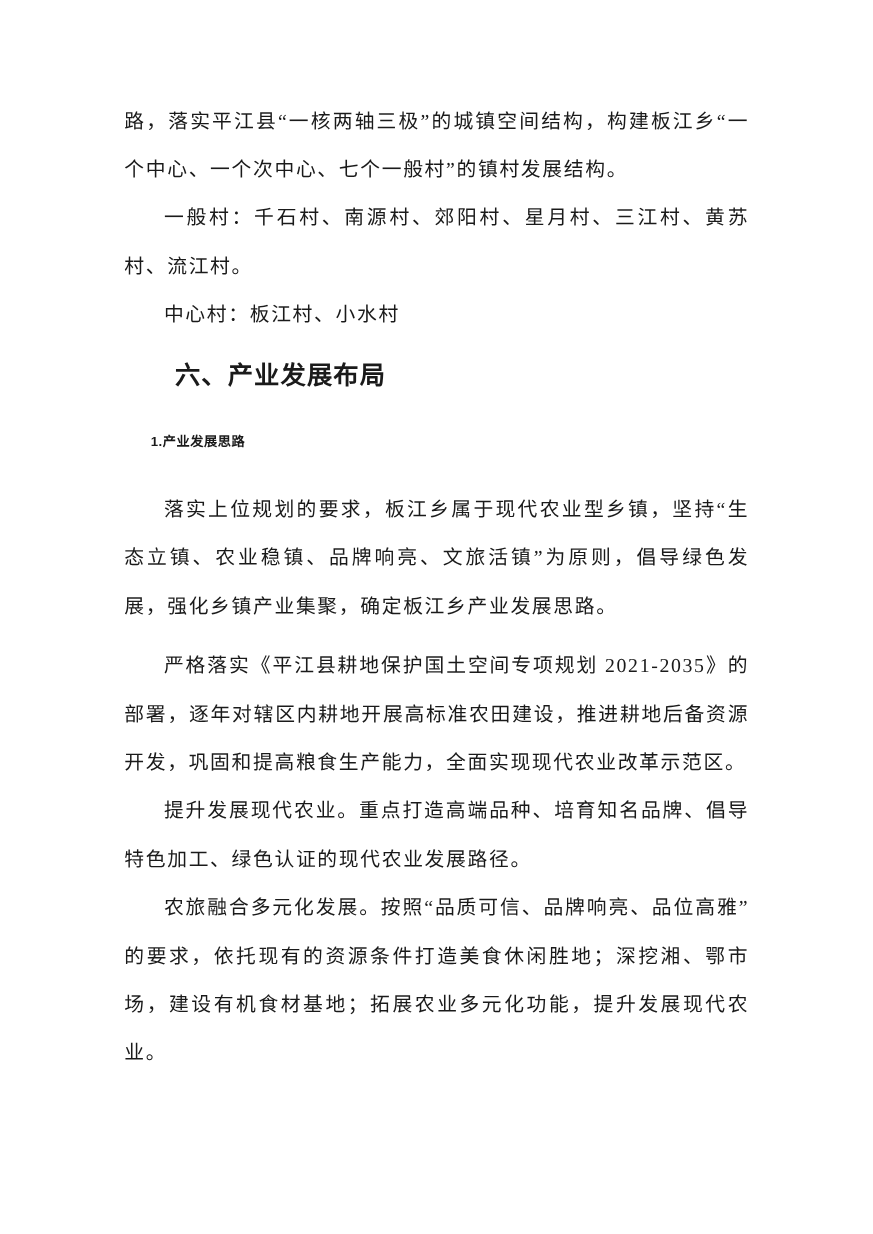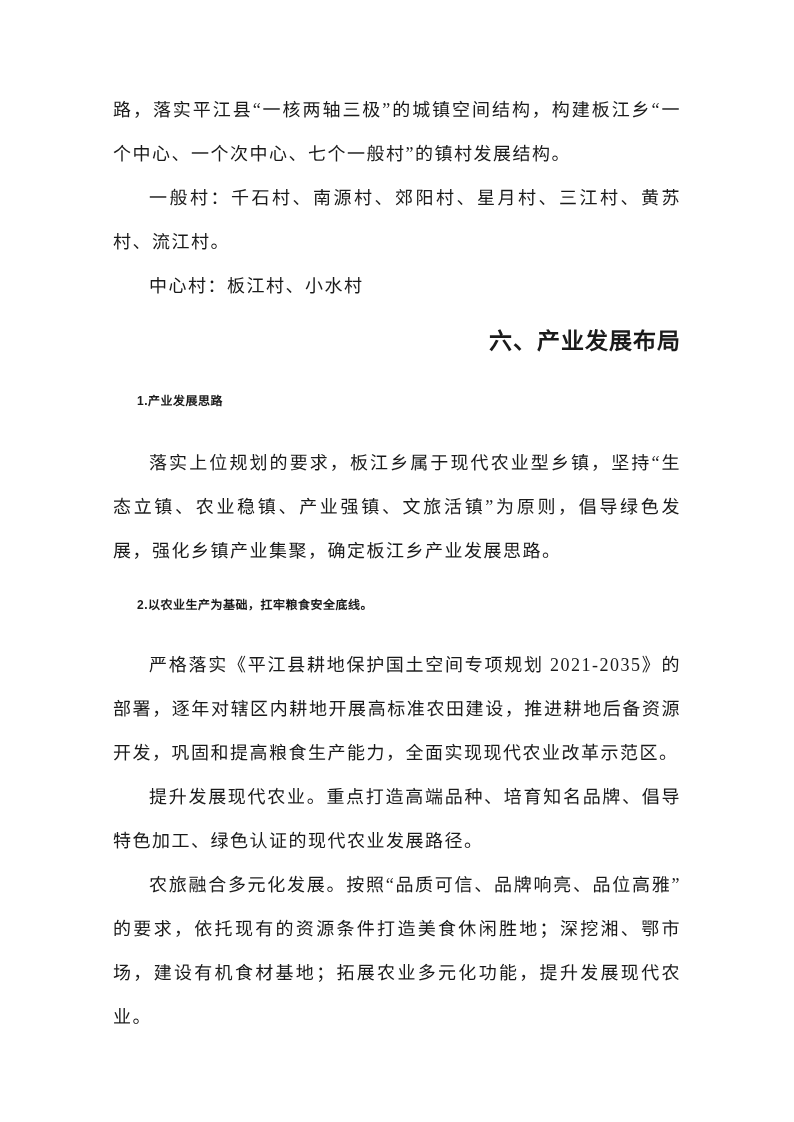--- a/index.html
+++ b/index.html
@@ -35,21 +35,20 @@
     text-indent: 0;
   }
   .h-section {
     margin: 3px 0 0 0;
     font-family: "Liberation Sans", "DejaVu Sans", sans-serif;
     font-size: 23px;
     font-weight: bold;
     line-height: 60px;
     letter-spacing: 1px;
     text-indent: 2em;
-    text-align: right;
   }
   .h-sub {
     margin: 2px 0 0 0;
     font-family: "Liberation Sans", "DejaVu Sans", sans-serif;
     font-size: 12px;
     font-weight: bold;
     line-height: 56px;
     letter-spacing: 0.5px;
     text-indent: 2em;
   }
@@ -66,23 +65,22 @@
     <p class="para no-indent">路，落实平江县“一核两轴三极”的城镇空间结构，构建板江乡“一个中心、一个次中心、七个一般村”的镇村发展结构。</p>
 
     <p class="para">一般村：千石村、南源村、郊阳村、星月村、三江村、黄苏村、流江村。</p>
 
     <p class="para">中心村：板江村、小水村</p>
 
     <h1 class="h-section">六、产业发展布局</h1>
 
     <h2 class="h-sub">1.产业发展思路</h2>
 
-    <p class="para mt12">落实上位规划的要求，板江乡属于现代农业型乡镇，坚持“生态立镇、农业稳镇、产业强镇、文旅活镇”为原则，倡导绿色发展，强化乡镇产业集聚，确定板江乡产业发展思路。</p>
+    <p class="para mt12">落实上位规划的要求，板江乡属于现代农业型乡镇，坚持“生态立镇、农业稳镇、品牌响亮、文旅活镇”为原则，倡导绿色发展，强化乡镇产业集聚，确定板江乡产业发展思路。</p>
 
-    <h2 class="h-sub mt4">2.以农业生产为基础，扛牢粮食安全底线。</h2>
 
     <p class="para mt10">严格落实《平江县耕地保护国土空间专项规划 2021-2035》的部署，逐年对辖区内耕地开展高标准农田建设，推进耕地后备资源开发，巩固和提高粮食生产能力，全面实现现代农业改革示范区。</p>
 
     <p class="para">提升发展现代农业。重点打造高端品种、培育知名品牌、倡导特色加工、绿色认证的现代农业发展路径。</p>
 
     <p class="para">农旅融合多元化发展。按照“品质可信、品牌响亮、品位高雅”的要求，依托现有的资源条件打造美食休闲胜地；深挖湘、鄂市场，建设有机食材基地；拓展农业多元化功能，提升发展现代农业。</p>
 
   </div>
 </div>
 

